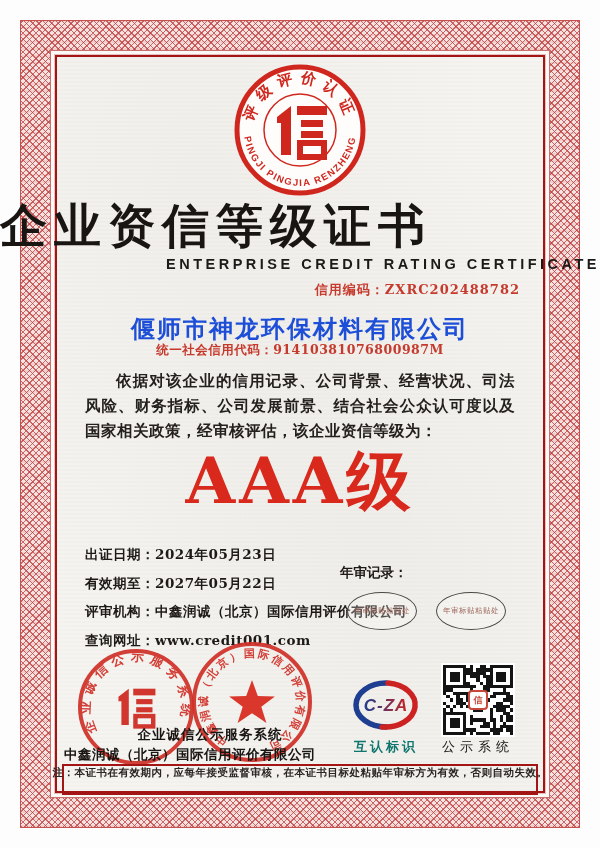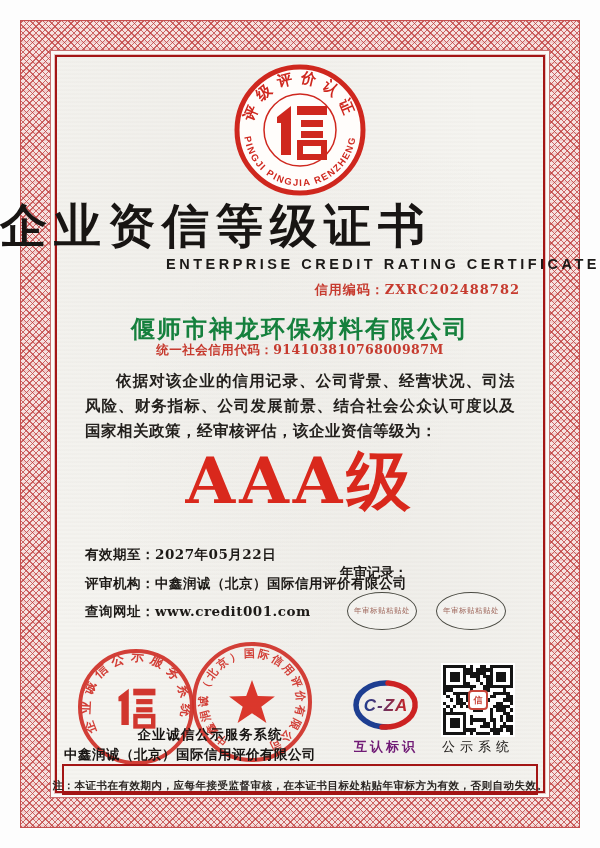--- a/index.html
+++ b/index.html
@@ -48,21 +48,21 @@
     font-size:14.5px;font-weight:700;color:#1c1a18;
     letter-spacing:3.5px;text-align:right;
   }
   .credit-code{
     right:80px;top:281px;
     font-size:13px;font-weight:700;color:#c63a2e;
     letter-spacing:1px;
   }
   .company-name{
     left:0;right:0;top:313px;
-    font-size:24px;font-weight:900;color:#15803d;
+    font-size:24px;font-weight:900;color:#1d4ed8;
     letter-spacing:2px;text-align:center;
   }
   .uscc{
     left:0;right:0;top:342px;
     font-size:12.5px;font-weight:700;color:#c63a2e;
     letter-spacing:.5px;text-align:center;
   }
   .body-text{
     left:85px;right:85px;top:368px;
     font-size:15.5px;font-weight:700;color:#23201d;
@@ -84,39 +84,39 @@
     font-size:7.5px;color:#a06a5f;letter-spacing:.5px;background:rgba(255,255,255,.25);
   }
   .sticker1{left:347px;top:592px;}
   .sticker2{left:436px;top:592px;}
   .seal{opacity:.92;}
   .seal1{left:76px;top:647px;}
   .seal2{left:190px;top:640px;}
   .org-line1{left:60px;width:300px;top:726px;font-size:13.5px;font-weight:900;color:#181513;text-align:center;letter-spacing:1px;}
   .org-line2{left:35px;width:310px;top:746px;font-size:13.5px;font-weight:900;color:#181513;text-align:center;letter-spacing:.5px;}
   .cza{left:352px;top:678px;}
-  .mutual-label{left:345px;width:82px;top:738px;font-size:13px;font-weight:900;color:#701a75;text-align:center;letter-spacing:3px;}
+  .mutual-label{left:345px;width:82px;top:738px;font-size:13px;font-weight:900;color:#0f766e;text-align:center;letter-spacing:3px;}
   .qr{
     left:441px;top:663px;width:74px;height:74px;background:#fff;
     display:grid;grid-template-columns:repeat(21,1fr);grid-template-rows:repeat(21,1fr);
     padding:2px;box-sizing:border-box;
   }
   .qr div{background:transparent;}
   .qr div.on{background:#141414;}
   .qr-logo{
     left:468px;top:690px;width:20px;height:20px;background:#fff;
     border:2px solid #c8473c;border-radius:4px;box-sizing:border-box;
     display:flex;align-items:center;justify-content:center;
     font-size:9px;font-weight:900;color:#c8473c;
   }
   .public-label{left:431px;width:94px;top:738px;font-size:13px;font-weight:400;color:#181513;text-align:center;letter-spacing:5px;}
   .note-box{
     left:62px;right:62px;top:764px;height:27px;
     border:2px solid #a31515;
-    display:flex;align-items:flex-end;justify-content:center;
+    display:flex;align-items:flex-start;justify-content:center;
   }
   .note-text{font-size:10.5px;font-weight:700;color:#2a2522;letter-spacing:.5px;white-space:nowrap;}
   .emblem{left:232px;top:62px;}
 </style>
 </head>
 <body>
 
 <div class="cert">
 
   <div class="band"></div>
@@ -152,20 +152,24 @@
 
   <div class="abs company-name">偃师市神龙环保材料有限公司</div>
   <div class="abs uscc">统一社会信用代码：91410381076800987M</div>
 
   <div class="abs body-text">依据对该企业的信用记录、公司背景、经营状况、司法风险、财务指标、公司发展前景、结合社会公众认可度以及国家相关政策，经审核评估，该企业资信等级为：</div>
 
   <div class="abs rating">AAA级</div>
 
   <div class="abs info-block">
     <div class="info-row">
+      <span class="lbl">出证日期：</span>
+      <span>2024年05月23日</span>
+    </div>
+    <div class="info-row">
       <span class="lbl">有效期至：</span>
       <span>2027年05月22日</span>
     </div>
     <div class="info-row">
       <span class="lbl">评审机构：</span>
       <span>中鑫润诚（北京）国际信用评价有限公司</span>
     </div>
     <div class="info-row">
       <span class="lbl">查询网址：</span>
       <span>www.credit001.com</span>

